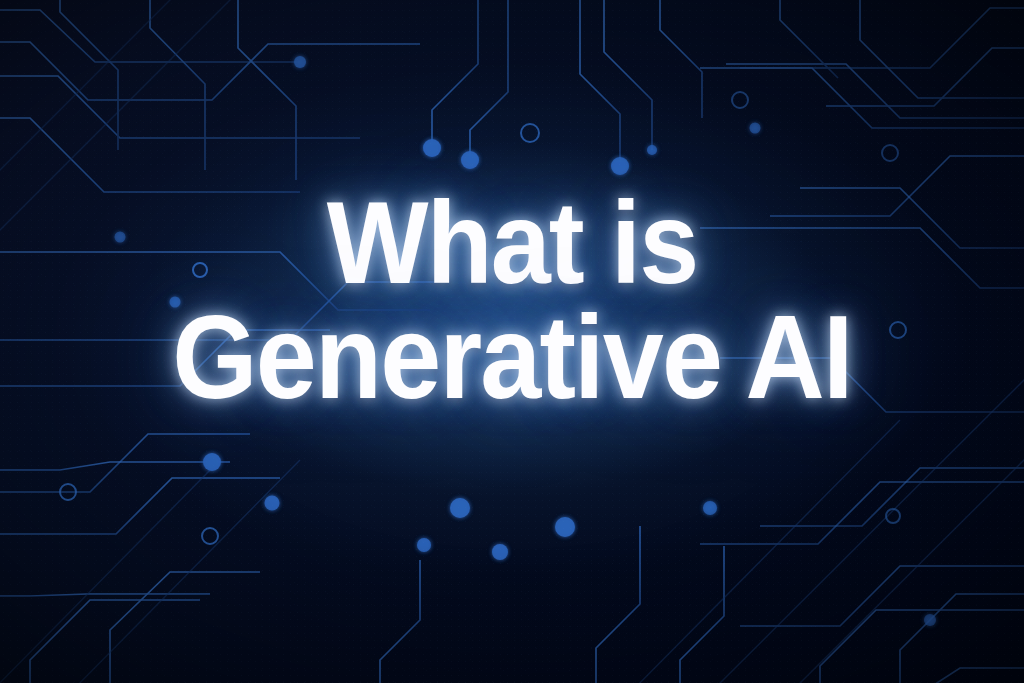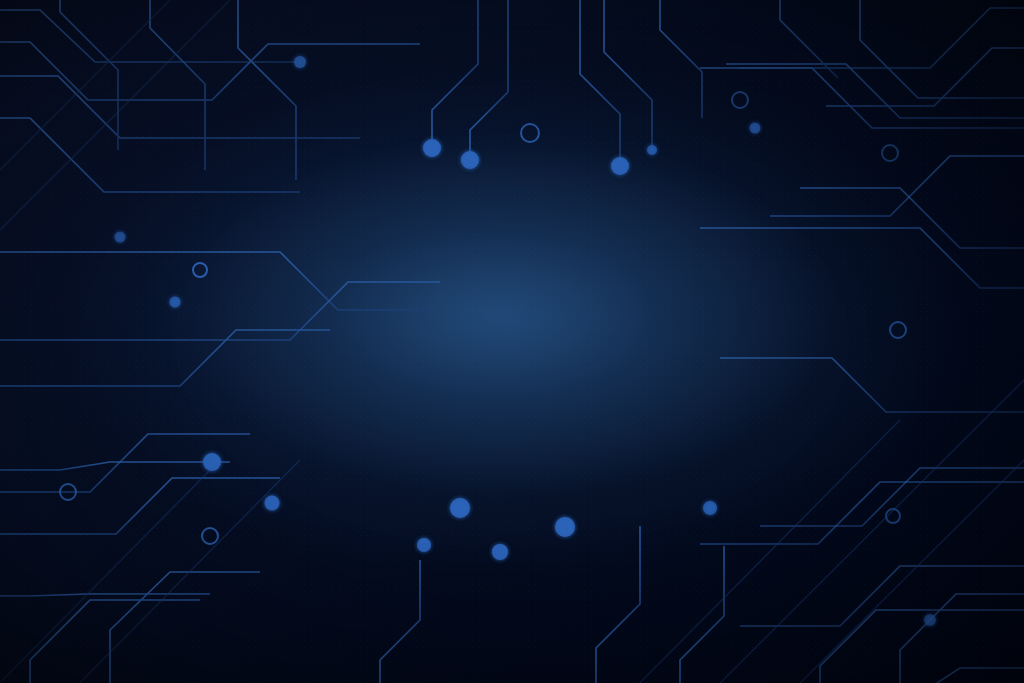--- a/index.html
+++ b/index.html
@@ -220,14 +220,18 @@
       <circle cx="68" cy="492" r="8" opacity=".85"></circle>
       <circle cx="210" cy="536" r="8" opacity=".82"></circle>
       <circle cx="890" cy="153" r="8" opacity=".50"></circle>
       <circle cx="893" cy="516" r="7" opacity=".58"></circle>
     </g>
   </svg>
 
   <div class="bg-noise"></div>
   <div class="bg-vignette"></div>
 
+  <div class="title-wrap">
+    <span class="title-line l1">What is</span>
+    <span class="title-line l2">Generative AI</span>
+  </div>
 
 </div>
 
 </body></html>

